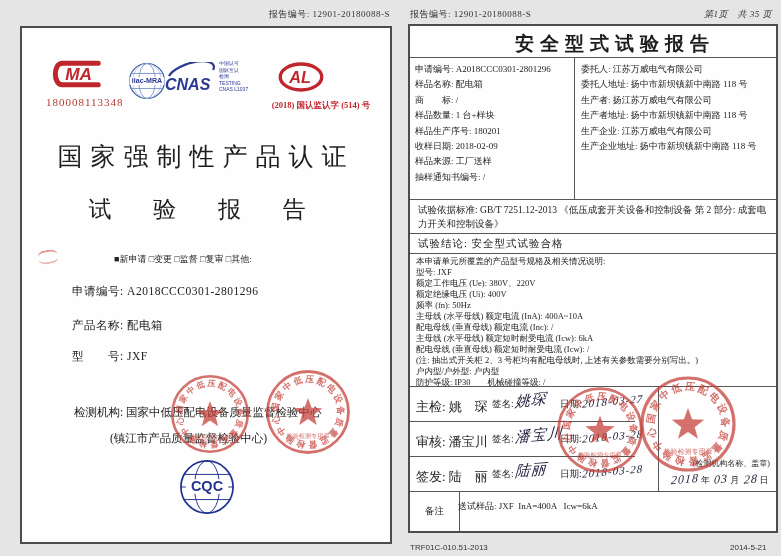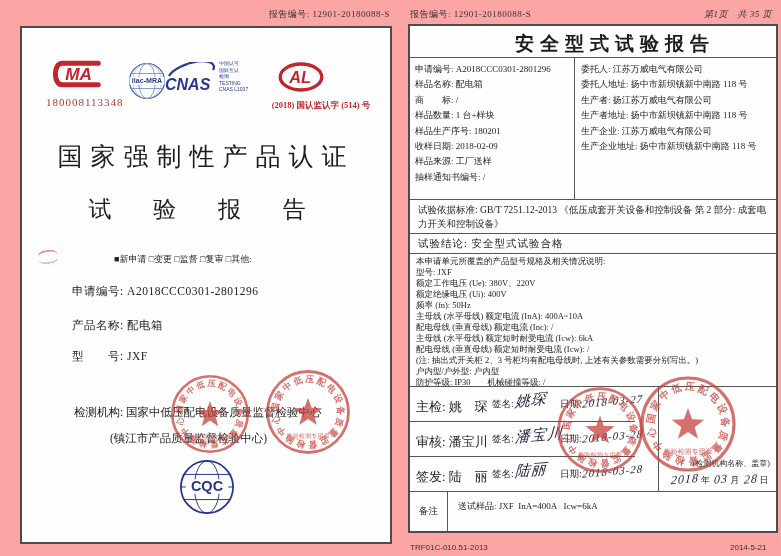--- a/index.html
+++ b/index.html
@@ -1,16 +1,16 @@
 <!DOCTYPE html>
 <html><head>
 <meta charset="utf-8">
 <style>
   html,body { margin:0; padding:0; background:#fbfbf9; }
-  .canvas { position:relative; width:781px; height:556px; background:#fca5a5; overflow:hidden;
+  .canvas { position:relative; width:781px; height:556px; background:#e5e5e5; overflow:hidden;
             font-family:"Liberation Serif","DejaVu Serif",serif; color:#2e2e2e; }
 
   
   .page-border { position:absolute; background:#fefefe; border:2px solid #4c4c4c; box-sizing:border-box; }
   .left-page  { left:20px; top:26px; width:372px; height:518px; }
   .right-page { left:408px; top:24px; width:370px; height:509px; }
 
   .hdr-num { position:absolute; font-size:9px; color:#333; letter-spacing:.5px; }
 
   
@@ -48,21 +48,21 @@
   .handwriting { font-style:italic; color:#23233f; transform:rotate(-5deg) skewX(-8deg);
                  display:inline-block; letter-spacing:1px; }
   .sig-script { position:absolute; left:105px; top:4px; font-size:15px; }
   .sig-date { position:absolute; left:172px; top:8px; font-size:11px; white-space:nowrap; }
   .stamp-cell { position:absolute; right:0; top:0; bottom:0; width:118px; border-left:1px solid #565656;
                 box-sizing:border-box; }
   .stamp-caption { position:absolute; right:6px; bottom:22px; font-size:8px; color:#1d1d1d; }
   .stamp-date { position:absolute; left:10px; bottom:4px; font-size:9px; color:#1d1d1d; white-space:nowrap; }
   .stamp-date .handwriting { font-size:12px; margin:0 2px; }
   .rp-remark-row { top:466px; bottom:0; border-bottom:none; }
-  .remark-label { position:absolute; left:0; top:0; bottom:0; width:38px; border-right:1px solid #565656;
+  .remark-label { position:absolute; left:0; top:0; bottom:0; width:50px; border-right:1px solid #565656;
                   box-sizing:border-box; font-size:9.5px; color:#1d1d1d; display:flex; align-items:center; justify-content:center; }
   .remark-value { position:absolute; left:48px; top:8px; font-size:9px; color:#222; white-space:pre; }
   .rp-footer { position:absolute; font-size:8px; color:#333; font-family:"Liberation Sans",sans-serif; }
 
   
   .stamp { position:absolute; opacity:.72; }
   .ring-text { font-size:10px; font-weight:bold; fill:#c43c35; letter-spacing:2.5px; }
   .inner-text { font-size:7px; fill:#c43c35; }
 </style>
 </head>

